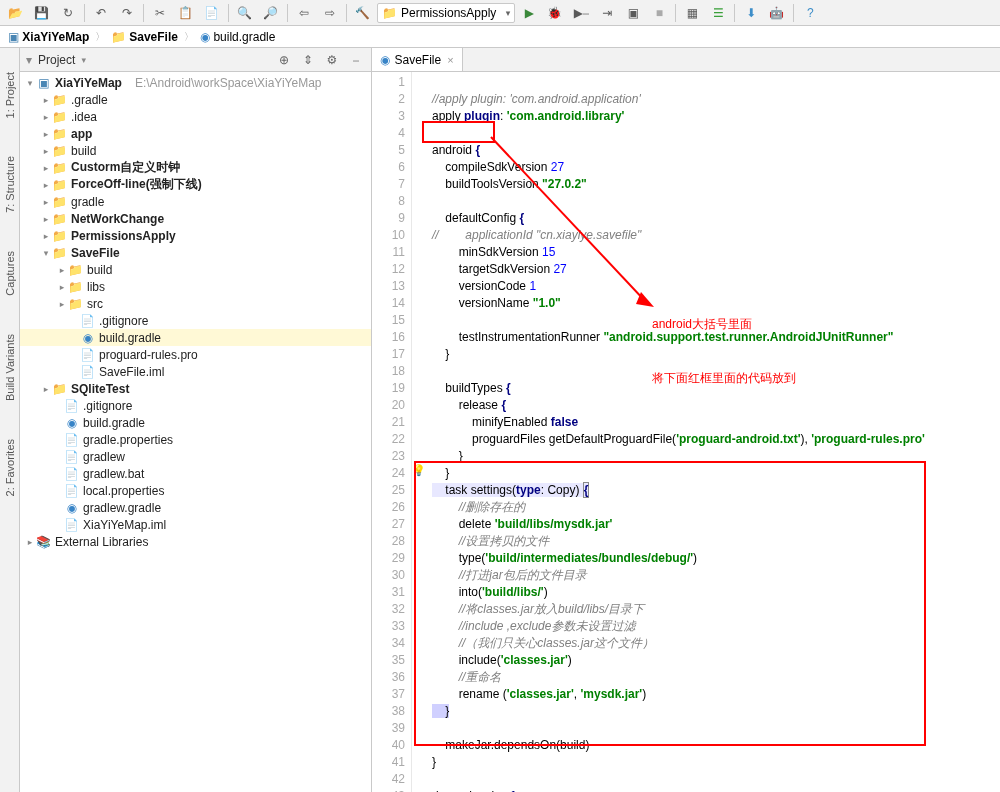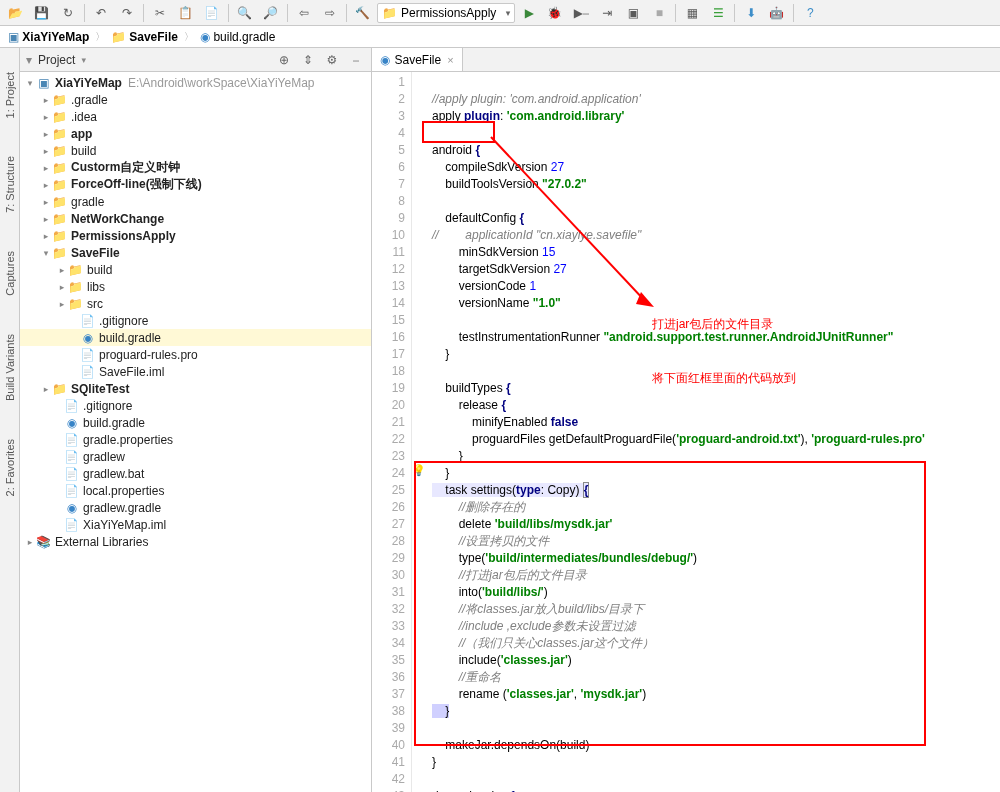--- a/index.html
+++ b/index.html
@@ -20,21 +20,21 @@
 .panel-title { font-weight: normal; color: #333; }
 .panel-header-spacer { flex: 1; }
 .panel-header-btn { width: 18px; height: 18px; display: flex; align-items: center; justify-content: center; color: #666; cursor: pointer; }
 .tree { flex: 1; overflow: auto; padding: 2px 0; }
 .tree-node { display: flex; align-items: center; height: 17px; padding-right: 4px; white-space: nowrap; cursor: pointer; }
 .tree-node.selected { background: #fff9d6; }
 .tree-toggle { width: 12px; text-align: center; color: #888; font-size: 9px; }
 .tree-icon { width: 16px; text-align: center; margin-right: 3px; }
 .tree-label { color: #222; }
 .tree-label.bold { font-weight: bold; }
-.tree-hint { color: #999; margin-left: 6px; }
+.tree-hint { color: #999; margin-left: 13px; }
 .editor-area { flex: 1; display: flex; flex-direction: column; background: #fff; overflow: hidden; }
 .editor-tabs { height: 24px; background: #f2f2f2; border-bottom: 1px solid #c9c9c9; display: flex; align-items: stretch; }
 .editor-tab { display: flex; align-items: center; padding: 0 8px; gap: 4px; border-right: 1px solid #c9c9c9; background: #fff; cursor: pointer; }
 .tab-close { color: #999; font-size: 11px; cursor: pointer; margin-left: 2px; }
 .editor-body { flex: 1; display: flex; overflow: hidden; position: relative; font-family: "Consolas","Courier New",monospace; font-size: 12px; }
 .gutter { width: 40px; background: #fff; border-right: 1px solid #e8e8e8; text-align: right; padding: 2px 6px 0 0; color: #aaa; line-height: 17px; }
 .glyph-margin { width: 14px; background: #fff; }
 .code { flex: 1; padding: 2px 0 0 6px; line-height: 17px; white-space: pre; position: relative; }
 .c-kw { color: #000080; font-weight: bold; }
 .c-str { color: #008000; font-weight: bold; }
@@ -336,19 +336,19 @@
 
 
         
         <div class="red-box" style="left:-4px;top:49px;width:73px;height:22px"></div>
         <div class="red-box" style="left:-12px;top:389px;width:512px;height:285px"></div>
         <svg class="anno-line" style="left:60px;top:60px" width="170" height="180">
           <line x1="5" y1="5" x2="160" y2="170" stroke="#f00" stroke-width="2"></line>
           <polygon points="155,160 168,175 150,172" fill="#f00"></polygon>
         </svg>
         <div class="anno-text" style="left:226px;top:207px">
-          <div>打进jar包后的文件目录</div>
+          <div>android大括号里面</div>
           <div>将下面红框里面的代码放到</div>
         </div>
       </div>
     </div>
   </div>
 </div>
 
 </body></html>

